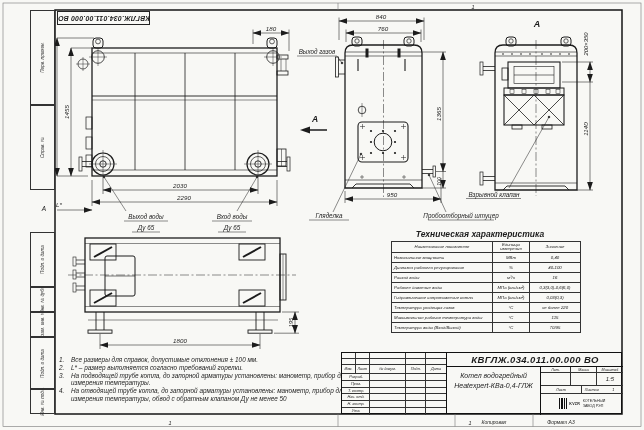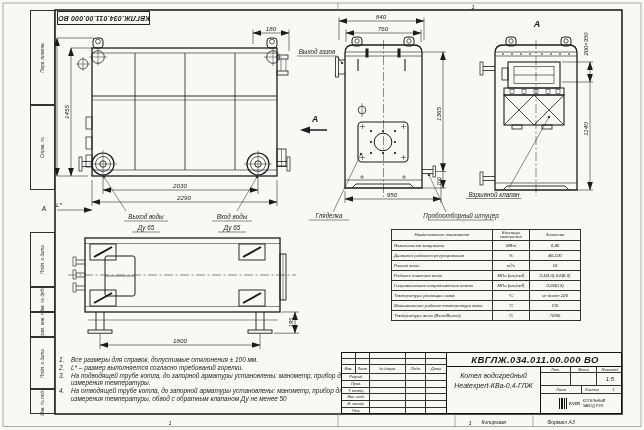--- a/index.html
+++ b/index.html
@@ -424,20 +424,21 @@
       <span>Взам. инв. №</span>
     </div>
   <div class="stamp" style="top:337px;height:52px;">
       <span>Подп. и дата</span>
     </div>
   <div class="stamp" style="top:389px;height:25px;">
       <span>Инв. № подл.</span>
     </div>
 
   <div id="tech">
+    <div class="tech-title">Техническая характеристика</div>
     <table>
       <tbody>
           <tr>
         <th class="c1">Наименование показателя</th>
         <th class="c2">Единицы измерения</th>
         <th class="c3">Значение</th>
       </tr>
       <tr>
             <td class="c1">Номинальная мощность</td>
             <td class="c2">МВт</td>

